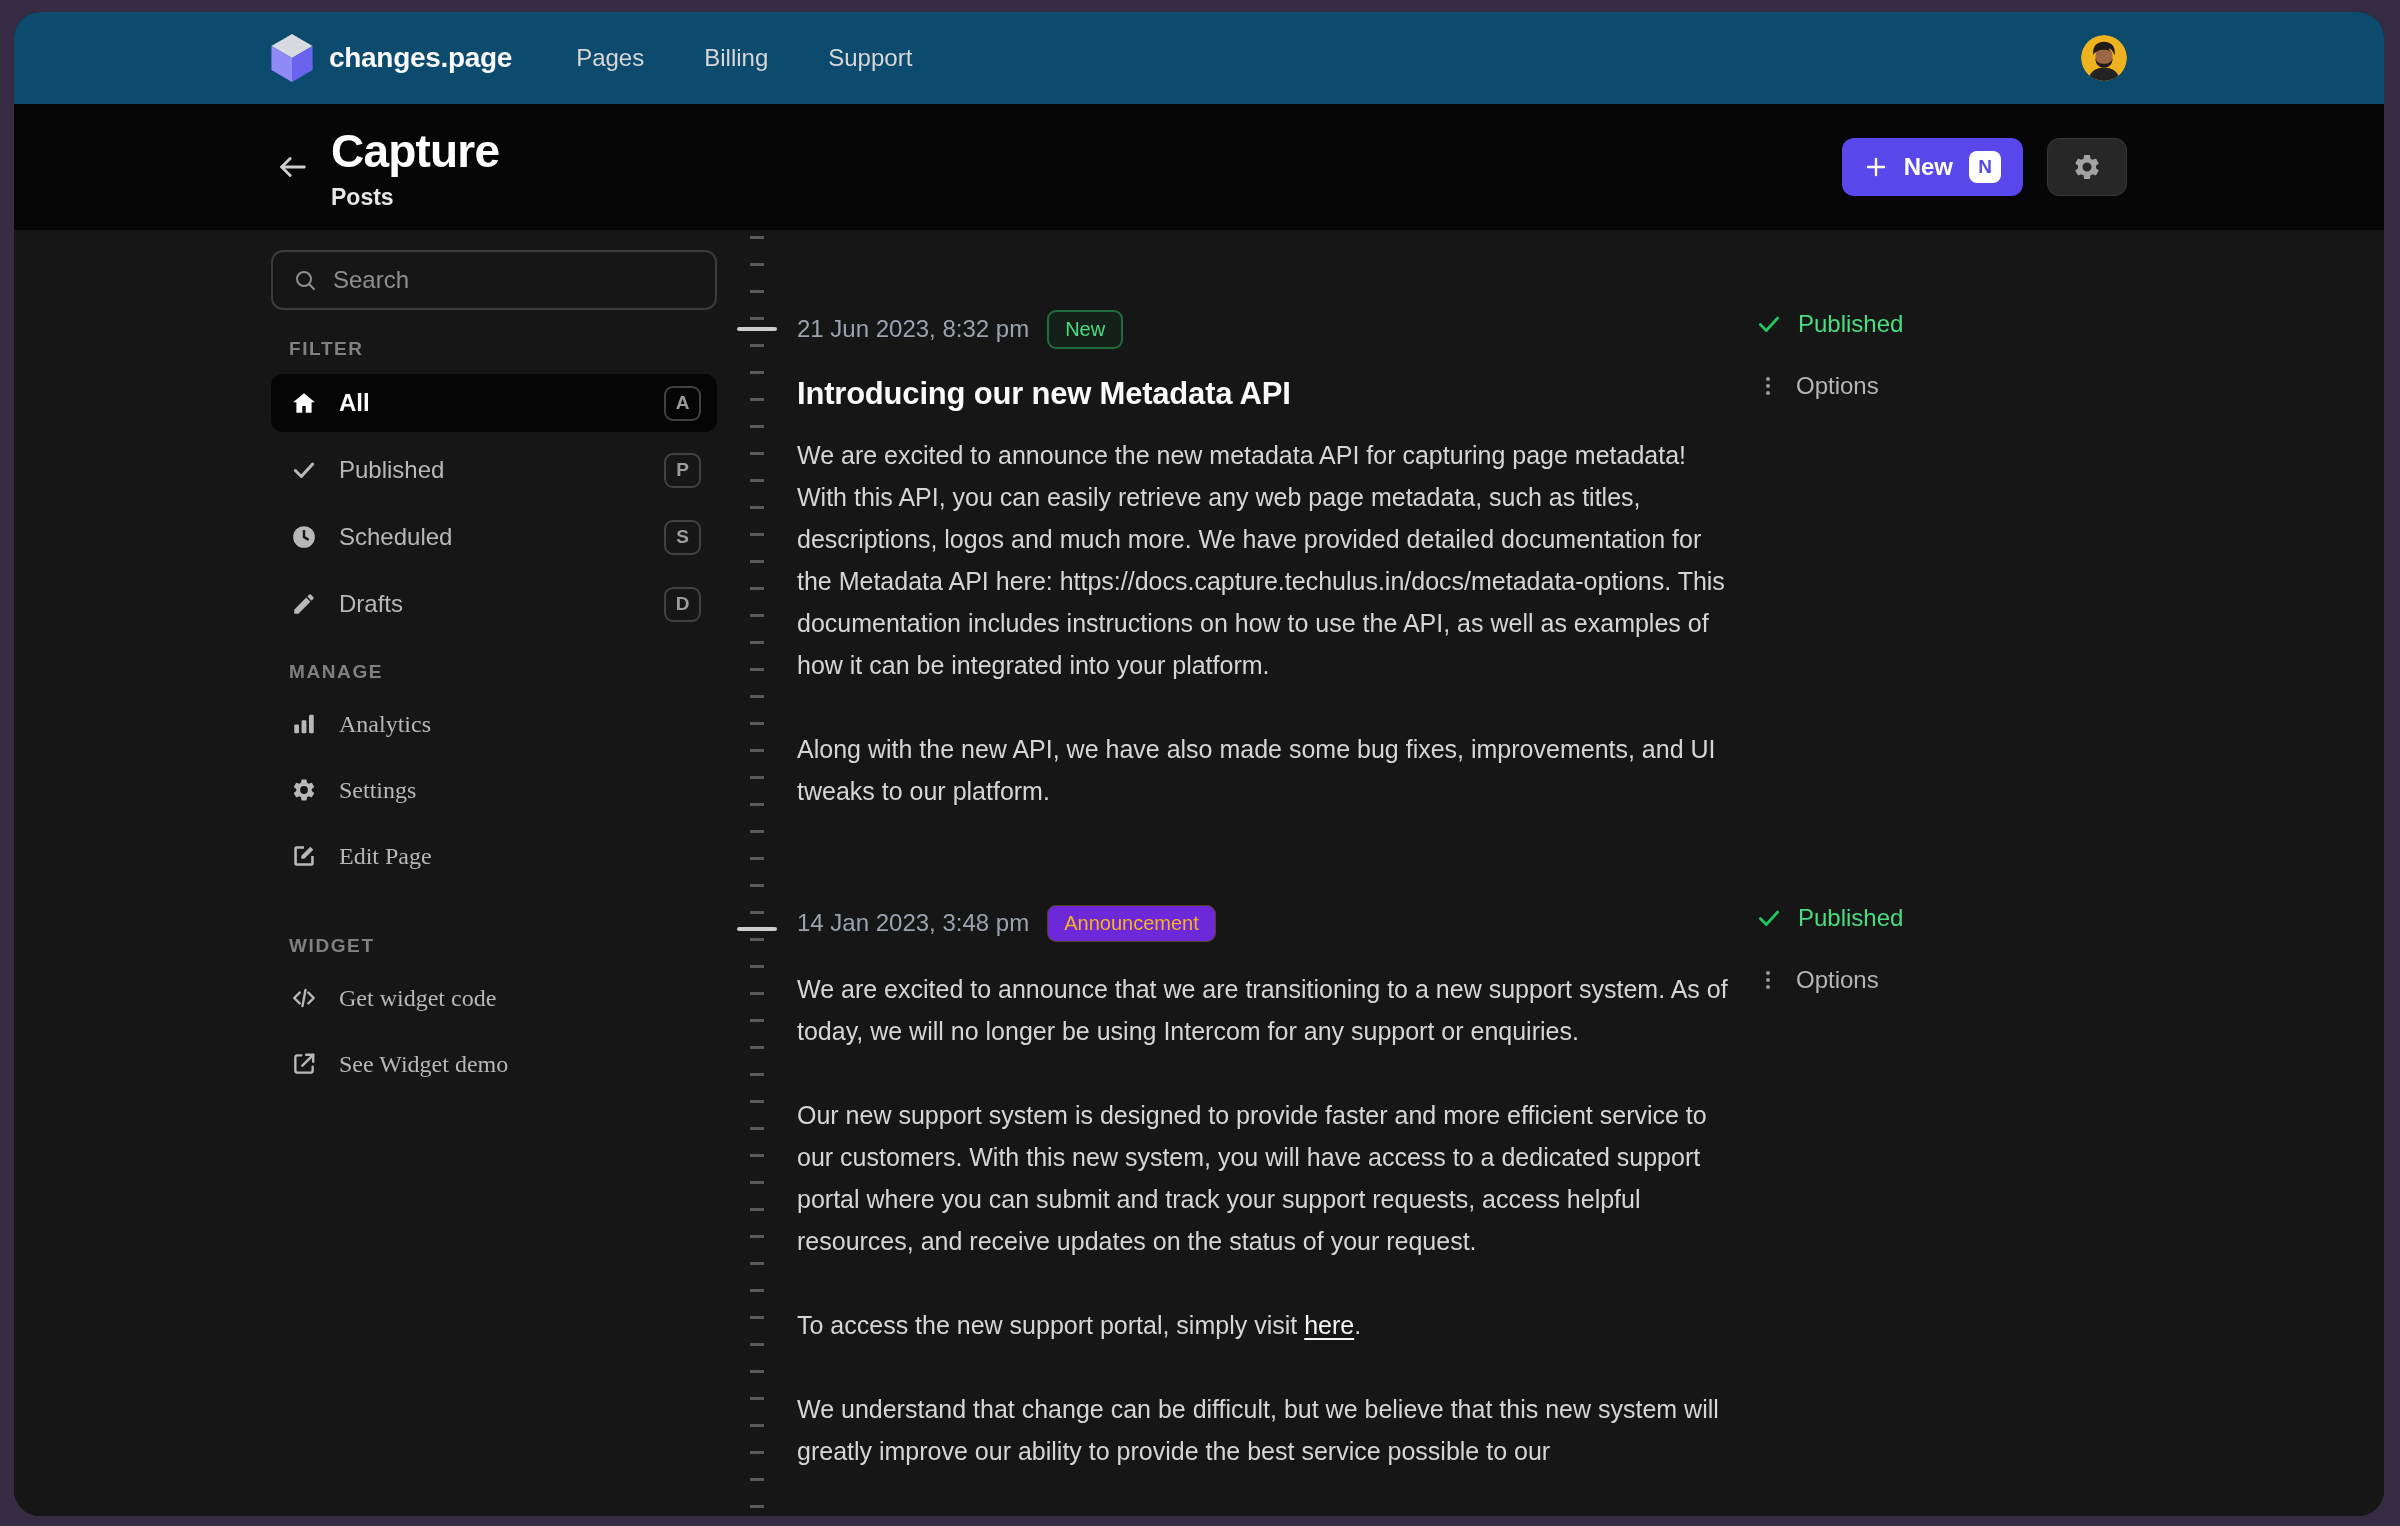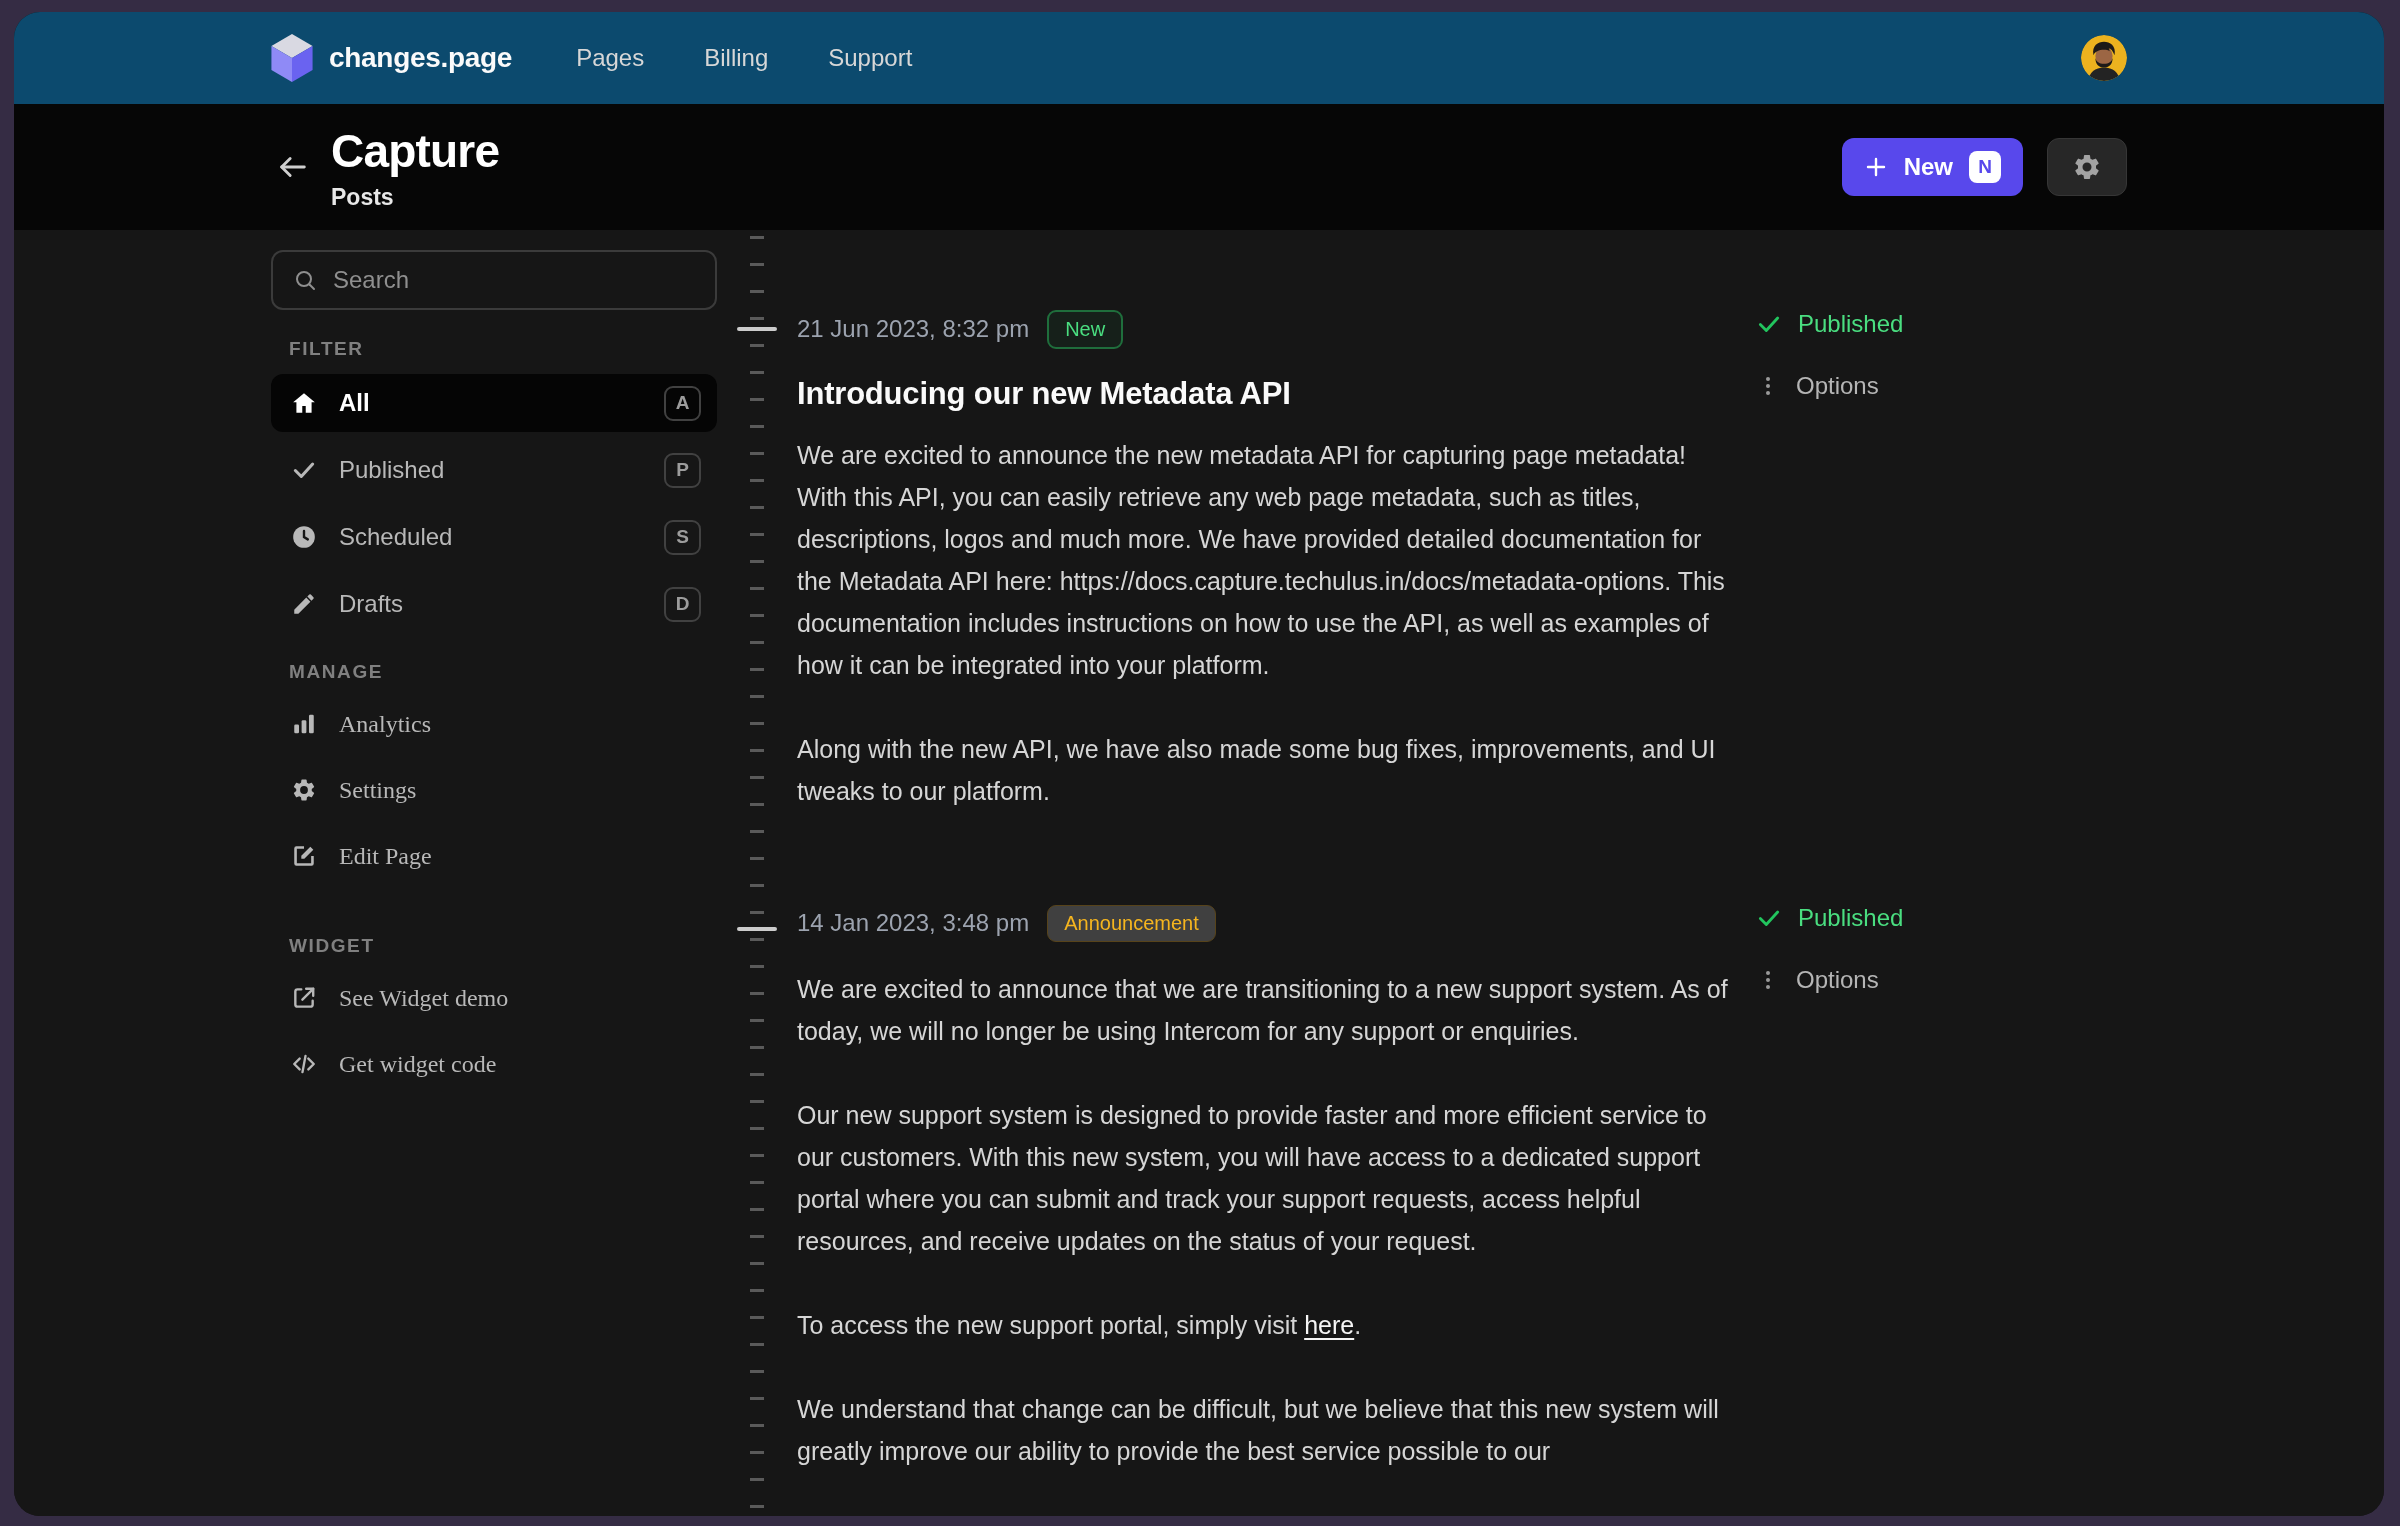--- a/index.html
+++ b/index.html
@@ -77,21 +77,21 @@
   
   .feed { flex:1; min-width:0; }
   .post-row { display:flex; }
   .post-row.first { margin-top:76px; }
   .post-row.second { margin-top:88px; }
   .post { width:935px; flex:0 0 auto; }
   .post-head { display:flex; align-items:center; gap:18px; height:46px; }
   .post-date { font-size:24px; color:#9ca3af; }
   .badge { font-size:20px; font-weight:500; padding:6px 16px; border-radius:9px; }
   .badge-green { color:#4ade80; border:2px solid #1f6e3c; background:rgba(34,197,94,0.06); }
-  .badge-amber { color:#f6b51e; border:1px solid #57431a; background:#404040; }
+  .badge-amber { color:#f6b51e; border:1px solid #57431a; background:#6d28d9; }
   .post-title { margin-top:24px; font-size:31px; font-weight:700; color:#fafafa; letter-spacing:-0.2px; }
   .post p { margin-top:42px; font-size:25px; line-height:42px; color:#d6d6d6; }
   .post p.lead { margin-top:22px; }
   .post a.inline-link { color:#f5f5f5; text-decoration:underline; text-underline-offset:4px; font-weight:500; cursor:pointer;margin-top:41px; }
   .post-meta { flex:1; padding-left:24px; display:flex; flex-direction:column; }
   .meta-status { display:flex; align-items:center; gap:16px; height:36px; color:#4ade80; font-size:24px; font-weight:500; }
   .meta-status svg { width:26px; height:26px; color:#22c55e; }
   .meta-options { margin-top:26px; display:flex; align-items:center; gap:16px; height:36px;
     color:#b5b5b5; font-size:24px; cursor:pointer; }
   .meta-options svg { width:24px; height:24px; color:#9a9a9a; }
@@ -249,37 +249,37 @@
               </svg>
           </span>
           <span class="si-label">Edit Page</span>
         </div>
 
         <div class="side-section-label gap-lg">WIDGET</div>
 
         <div class="side-item plain">
           <span class="si-icon">
             <svg viewBox="0 0 24 24" fill="none" stroke="currentColor" stroke-width="2.2" stroke-linecap="round" stroke-linejoin="round">
+                <path d="M8 7l-5 5 5 5"></path>
+                <path d="M16 7l5 5-5 5"></path>
+                <path d="M13.4 4.5 10.6 19.5"></path>
+              </svg>
+          </span>
+          <span class="si-label">Get widget code</span>
+        </div>
+
+        <div class="side-item plain">
+          <span class="si-icon">
+            <svg viewBox="0 0 24 24" fill="none" stroke="currentColor" stroke-width="2.2" stroke-linecap="round" stroke-linejoin="round">
                 <path d="M9.5 4H6a2 2 0 0 0-2 2v12a2 2 0 0 0 2 2h12a2 2 0 0 0 2-2v-3.5"></path>
                 <path d="M14 3.5h6.5V10"></path>
                 <path d="M10.5 13.5 20.5 3.5"></path>
               </svg>
           </span>
           <span class="si-label">See Widget demo</span>
-        </div>
-
-        <div class="side-item plain">
-          <span class="si-icon">
-            <svg viewBox="0 0 24 24" fill="none" stroke="currentColor" stroke-width="2.2" stroke-linecap="round" stroke-linejoin="round">
-                <path d="M8 7l-5 5 5 5"></path>
-                <path d="M16 7l5 5-5 5"></path>
-                <path d="M13.4 4.5 10.6 19.5"></path>
-              </svg>
-          </span>
-          <span class="si-label">Get widget code</span>
         </div>
       </aside>
 
       <div class="timeline">
         <div class="ruler"></div>
         <div class="tl-marker" style="top:97px"></div>
         <div class="tl-marker" style="top:697px"></div>
       </div>
 
       <main class="feed">

